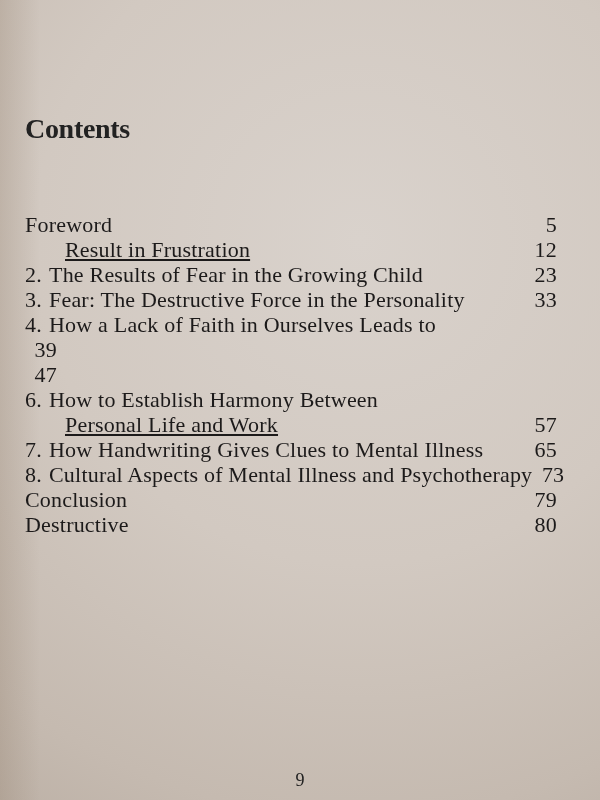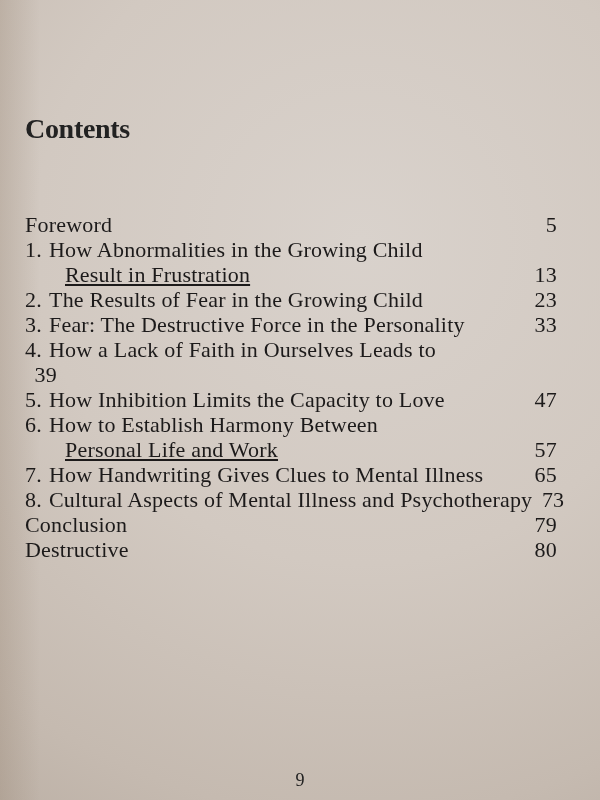--- a/index.html
+++ b/index.html
@@ -42,27 +42,23 @@
   <div class="shade-left"></div>
 
   <div class="title">Contents</div>
 
   <div class="toc">
     <div class="row">
       <span class="label">Foreword</span>
       <span class="num">5</span>
     </div>
 
-    <div class="row chap">
-      <span class="label"><span class="n">1.</span><span>How Abnormalities in the Growing Child</span></span>
-      <span class="num"></span>
-    </div>
     <div class="row indent">
       <span class="label">Result in Frustration</span>
-      <span class="num">13</span>
+      <span class="num">12</span>
     </div>
 
     <div class="row chap">
       <span class="label"><span class="n">2.</span><span>The Results of Fear in the Growing Child</span></span>
       <span class="num">23</span>
     </div>
 
     <div class="row chap">
       <span class="label"><span class="n">3.</span><span>Fear: The Destructive Force in the Personality</span></span>
       <span class="num">33</span>
@@ -70,21 +66,20 @@
 
     <div class="row chap">
       <span class="label"><span class="n">4.</span><span>How a Lack of Faith in Ourselves Leads to</span></span>
       <span class="num"></span>
     </div>
     <div class="row indent">
       <span class="num">39</span>
     </div>
 
     <div class="row chap">
-      <span class="label"><span class="n">5.</span><span>How Inhibition Limits the Capacity to Love</span></span>
       <span class="num">47</span>
     </div>
 
     <div class="row chap">
       <span class="label"><span class="n">6.</span><span>How to Establish Harmony Between</span></span>
       <span class="num"></span>
     </div>
     <div class="row indent">
       <span class="label">Personal Life and Work</span>
       <span class="num">57</span>

